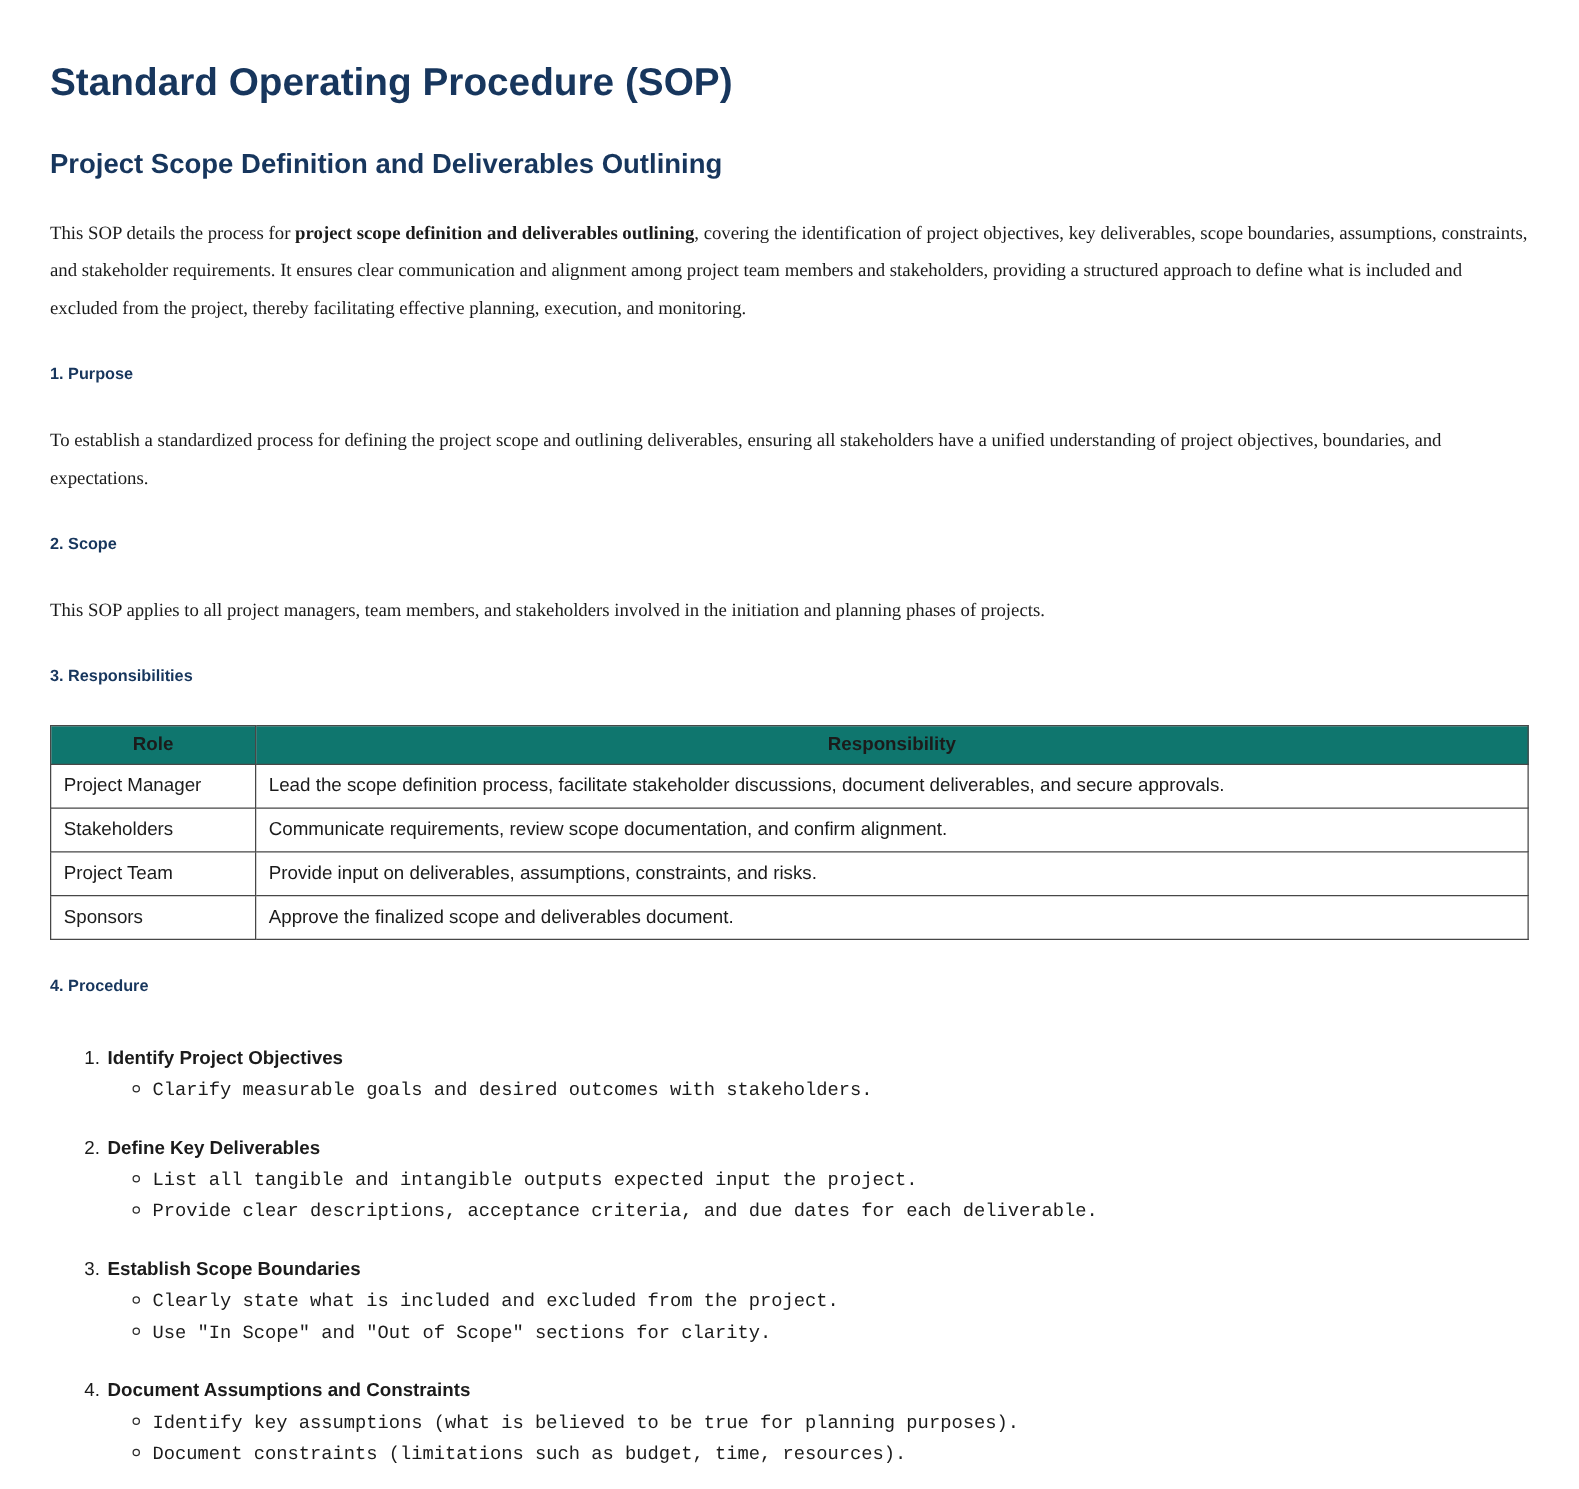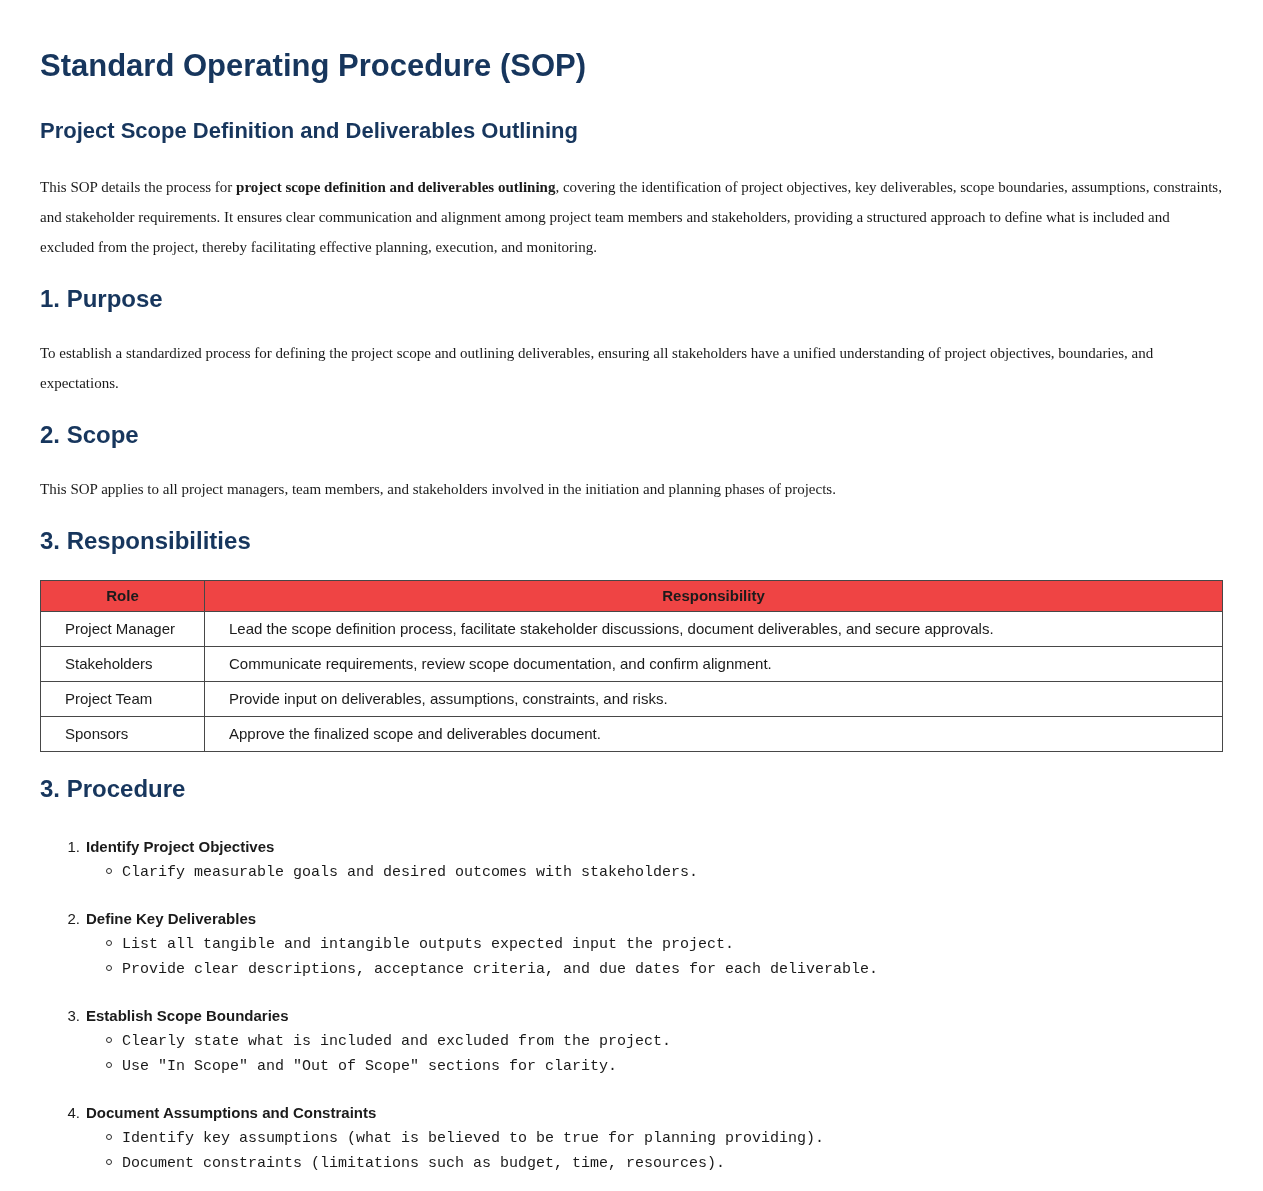--- a/index.html
+++ b/index.html
@@ -29,21 +29,21 @@
   }
   h2 {
     margin: 34px 0 0 0;
     font-size: 22px;
     line-height: 26px;
     font-weight: 700;
     color: #17365d;
   }
   h3 {
     margin: 26px 0 0 0;
-    font-size: 24px;
+    font-size: 13px;
     line-height: 22px;
     font-weight: 700;
     color: #17365d;
   }
   p {
     margin: 28px 0 0 0;
     font-size: 15px;
     line-height: 30px;
     font-family: Liberation Serif, serif;
   }
@@ -54,27 +54,27 @@
     width: 100%;
     border-collapse: collapse;
     font-size: 15px;
   }
   table.resp-table th,
   table.resp-table td {
     border: 1px solid #474747;
     line-height: 20px;
   }
   table.resp-table th {
-    background: #ef4444;
+    background: #0f766e;
     font-weight: 700;
     text-align: center;
     padding: 5px 10px;
   }
   table.resp-table td {
-    padding: 7px 24px;
+    padding: 7px 10px;
     text-align: left;
   }
   table.resp-table .col-role { width: 164px; }
 
   .steps {
     margin-top: 34px;
     padding-left: 24px;
   }
   .step { margin-bottom: 21px; }
   .step-head {
@@ -148,21 +148,21 @@
         <td>Project Team</td>
         <td>Provide input on deliverables, assumptions, constraints, and risks.</td>
       </tr>
       <tr>
         <td>Sponsors</td>
         <td>Approve the finalized scope and deliverables document.</td>
       </tr>
     </tbody>
   </table>
 
-  <h3>3. Procedure</h3>
+  <h3>4. Procedure</h3>
 
   <div class="steps">
 
     <div class="step">
       <div class="step-head">
         <span class="step-num">1.</span>
         <span class="step-title">Identify Project Objectives</span>
       </div>
       <div class="step-bullets">
         <div class="bullet-item">
@@ -207,21 +207,21 @@
     </div>
 
     <div class="step">
       <div class="step-head">
         <span class="step-num">4.</span>
         <span class="step-title">Document Assumptions and Constraints</span>
       </div>
       <div class="step-bullets">
         <div class="bullet-item">
           <span class="circle-bullet"></span>
-          <span>Identify key assumptions (what is believed to be true for planning providing).</span>
+          <span>Identify key assumptions (what is believed to be true for planning purposes).</span>
         </div>
         <div class="bullet-item">
           <span class="circle-bullet"></span>
           <span>Document constraints (limitations such as budget, time, resources).</span>
         </div>
       </div>
     </div>
 
   </div>
 </div>

